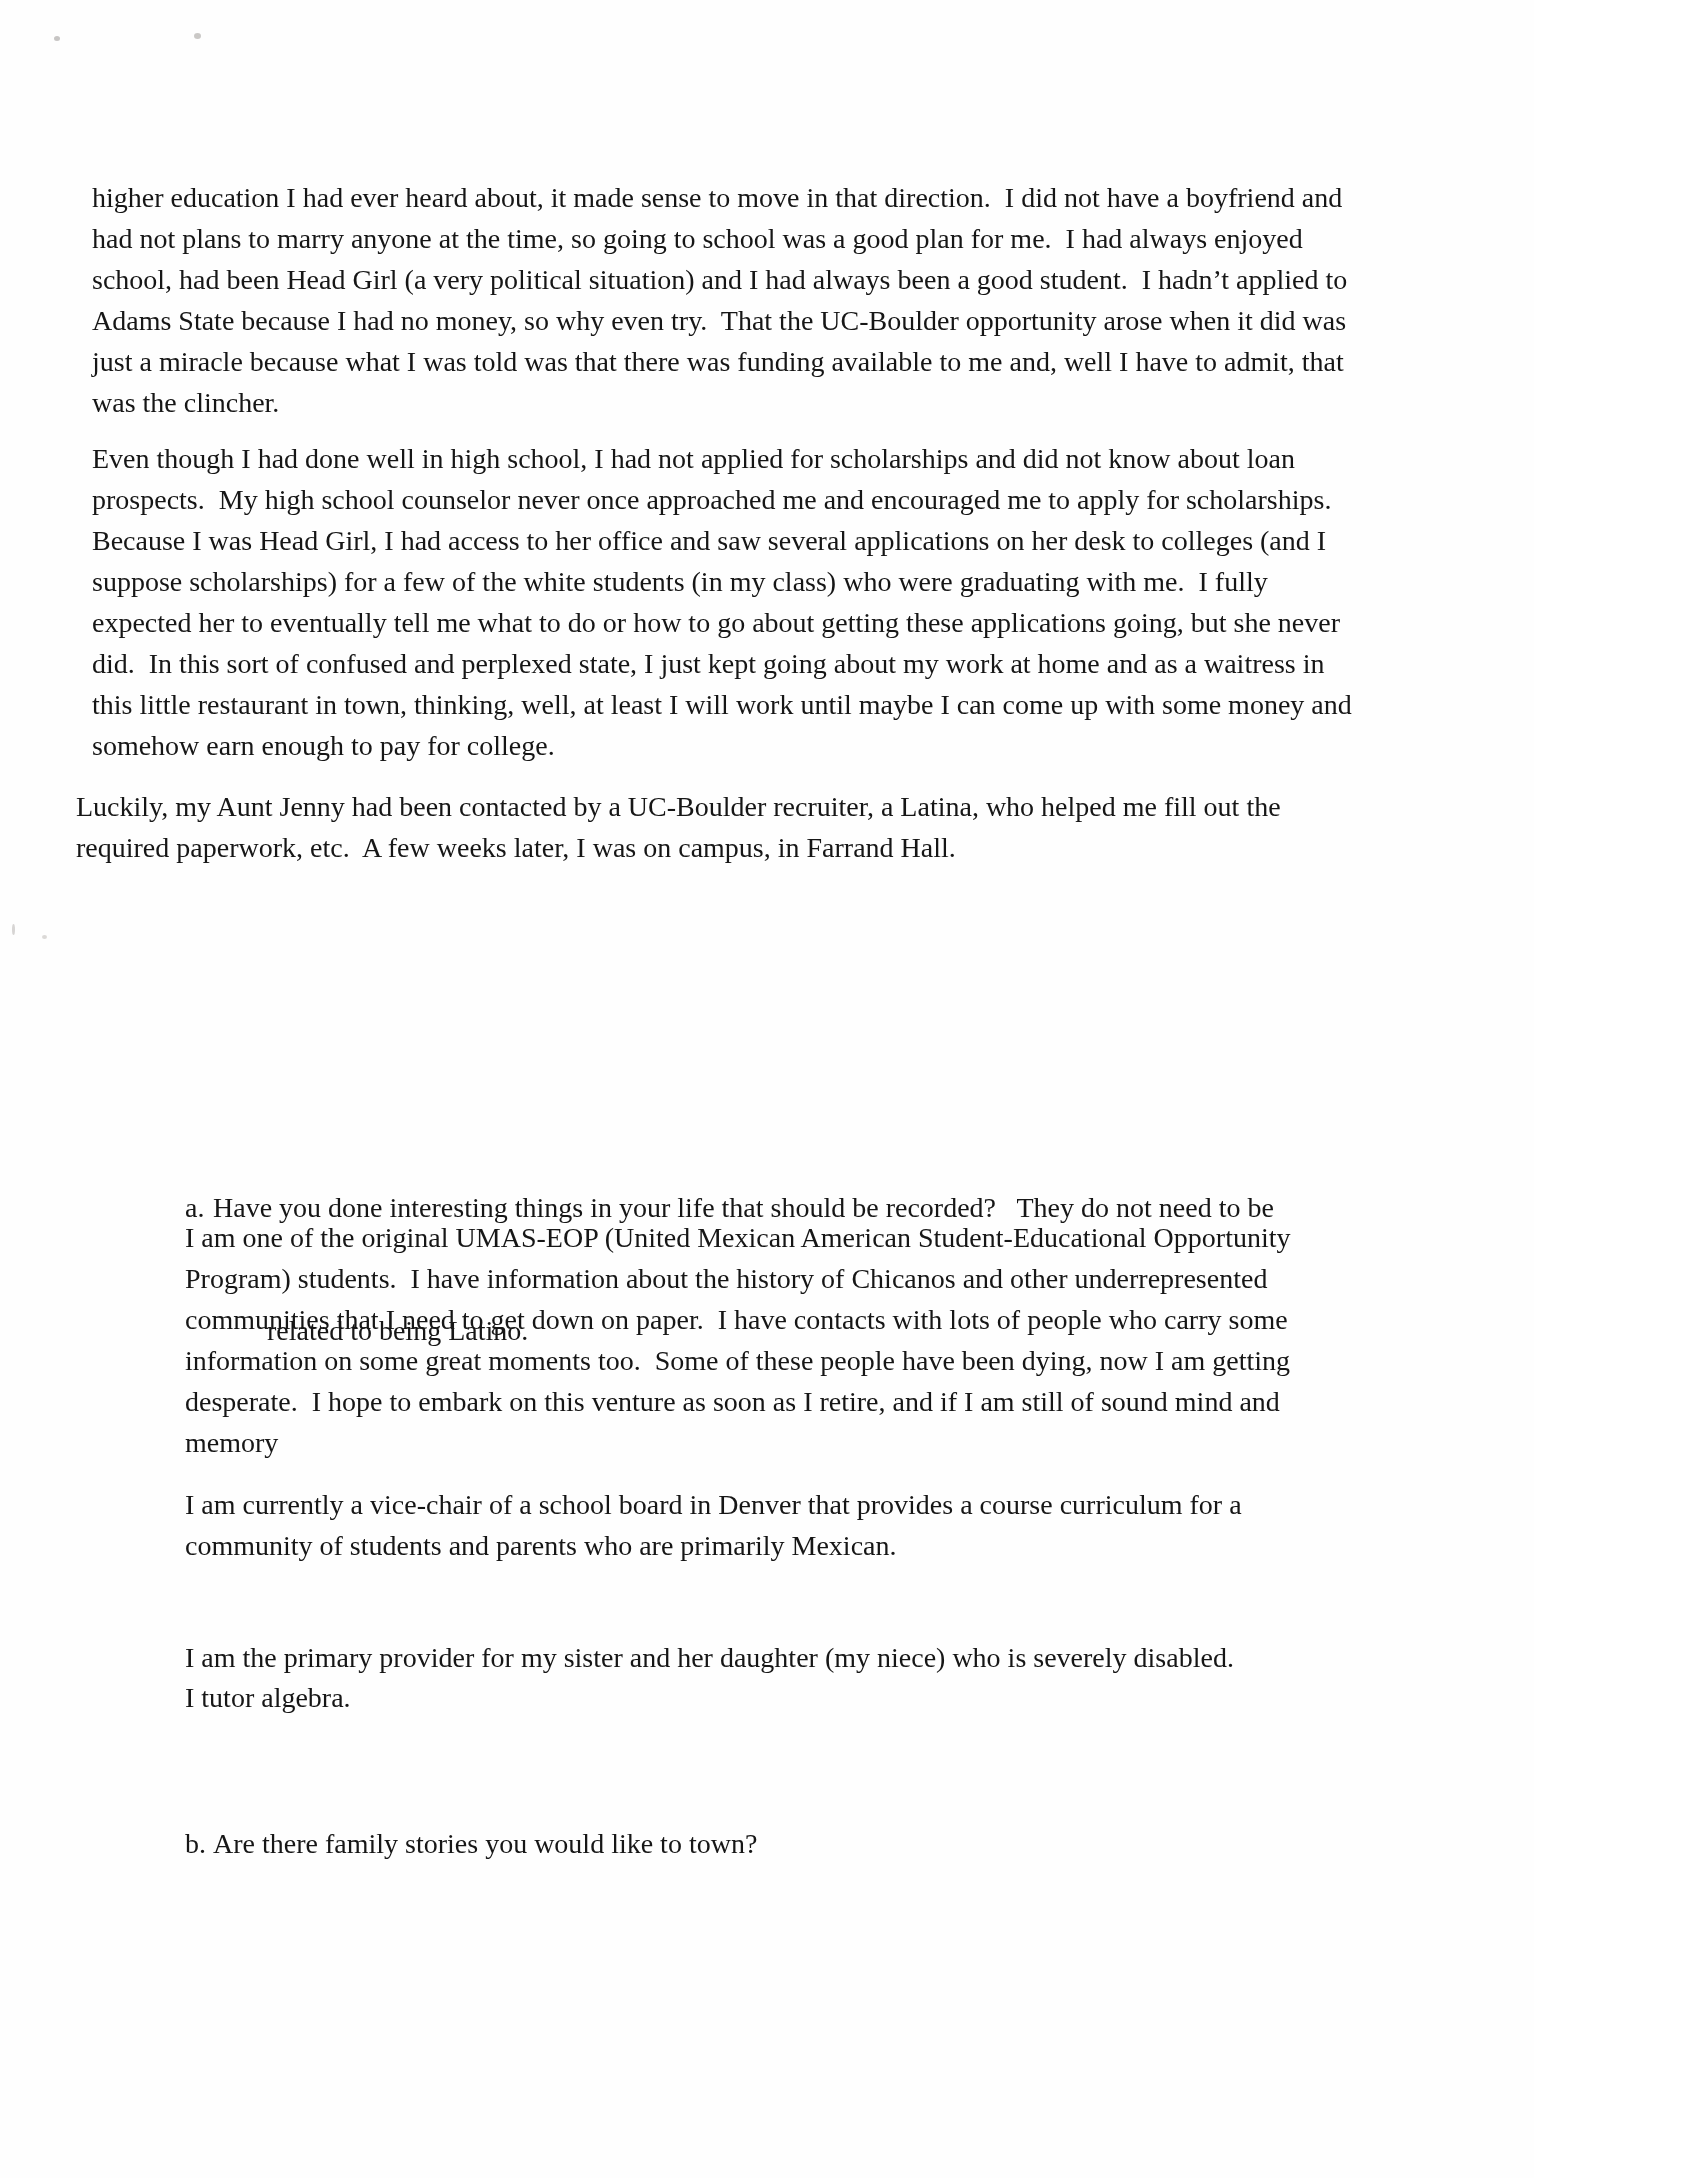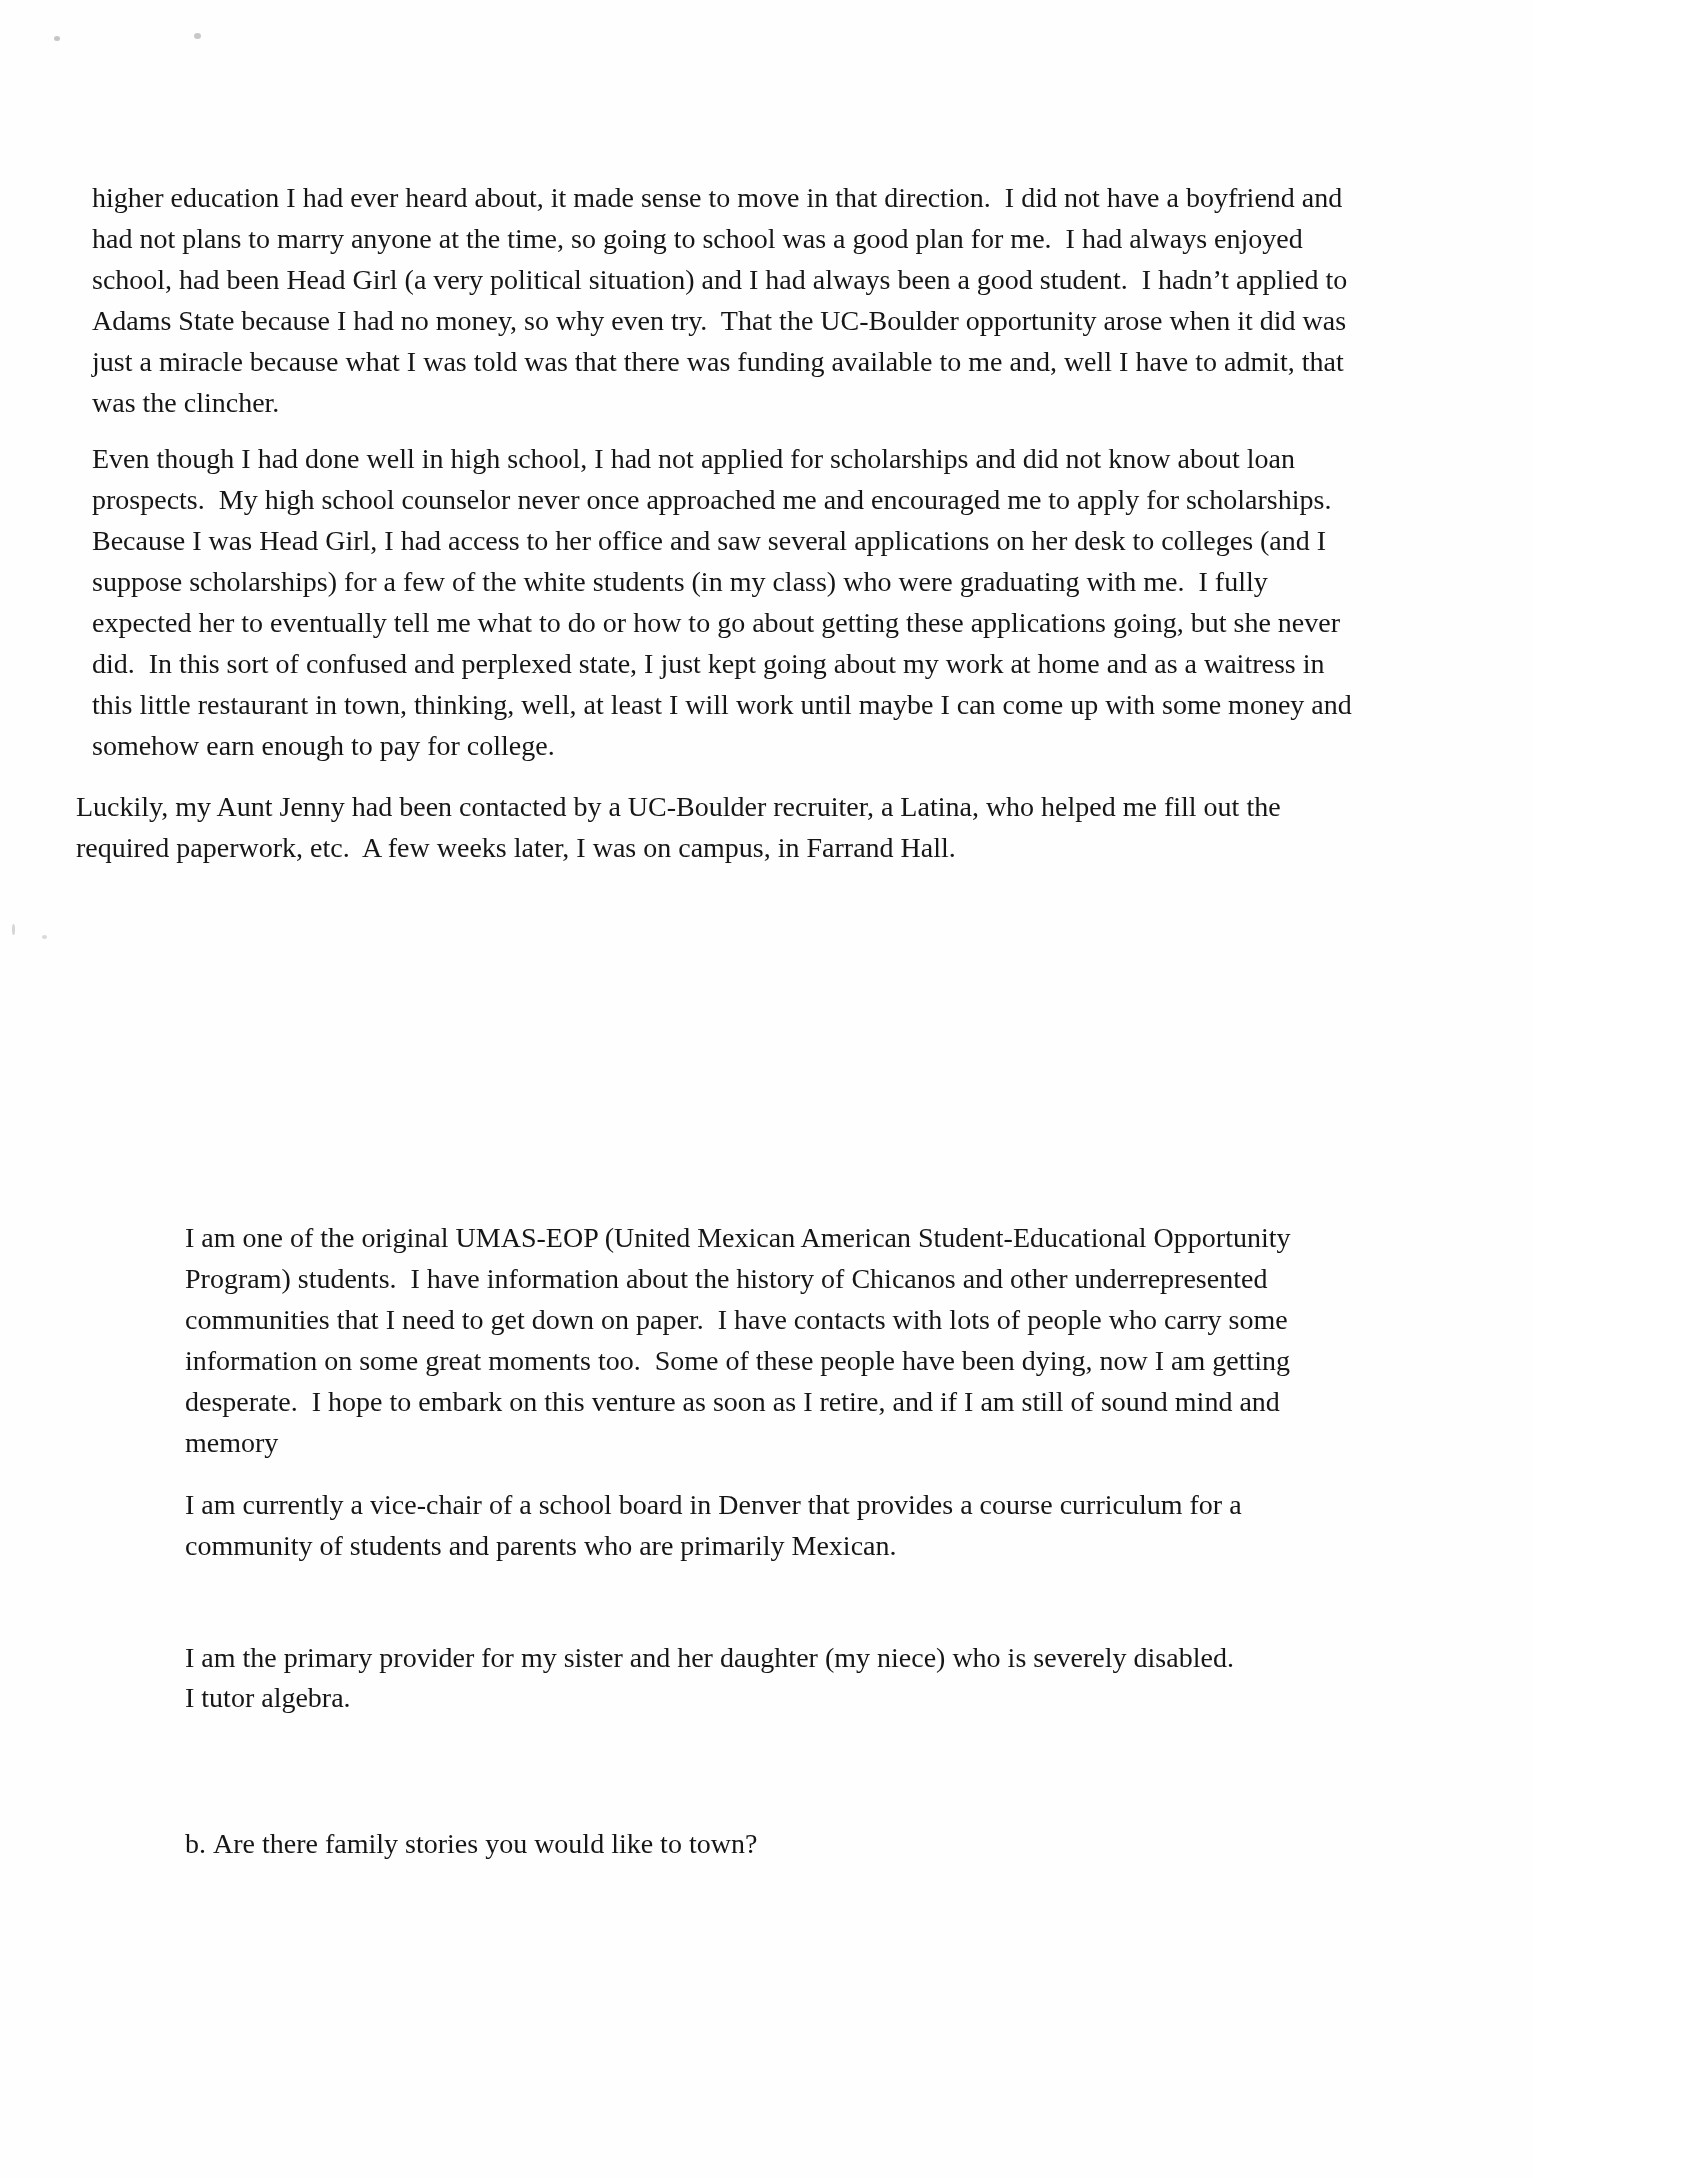--- a/index.html
+++ b/index.html
@@ -72,20 +72,24 @@
 Because I was Head Girl, I had access to her office and saw several applications on her desk to colleges (and I
 suppose scholarships) for a few of the white students (in my class) who were graduating with me.  I fully
 expected her to eventually tell me what to do or how to go about getting these applications going, but she never
 did.  In this sort of confused and perplexed state, I just kept going about my work at home and as a waitress in
 this little restaurant in town, thinking, well, at least I will work until maybe I can come up with some money and
 somehow earn enough to pay for college.</div>
 
   <div class="txt" style="left:76px; top:786px;">Luckily, my Aunt Jenny had been contacted by a UC-Boulder recruiter, a Latina, who helped me fill out the
 required paperwork, etc.  A few weeks later, I was on campus, in Farrand Hall.</div>
 
+  <div class="txt" style="left:185px; top:1105px;">
+    <div><span class="q-label">a.</span><span>Have you done interesting things in your life that should be recorded?   They do not need to be</span></div>
+    <div class="q-line2">related to being Latino.</div>
+  </div>
 
   <div class="txt" style="left:185px; top:1217px;">I am one of the original UMAS-EOP (United Mexican American Student-Educational Opportunity
 Program) students.  I have information about the history of Chicanos and other underrepresented
 communities that I need to get down on paper.  I have contacts with lots of people who carry some
 information on some great moments too.  Some of these people have been dying, now I am getting
 desperate.  I hope to embark on this venture as soon as I retire, and if I am still of sound mind and
 memory</div>
 
   <div class="txt" style="left:185px; top:1484px;">I am currently a vice-chair of a school board in Denver that provides a course curriculum for a
 community of students and parents who are primarily Mexican.</div>

